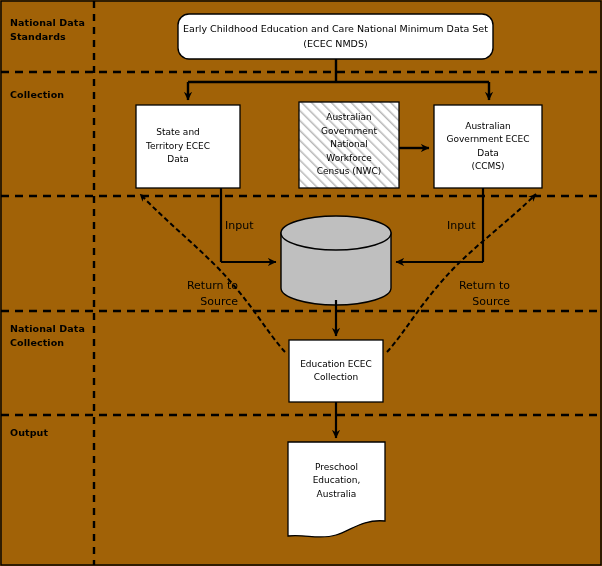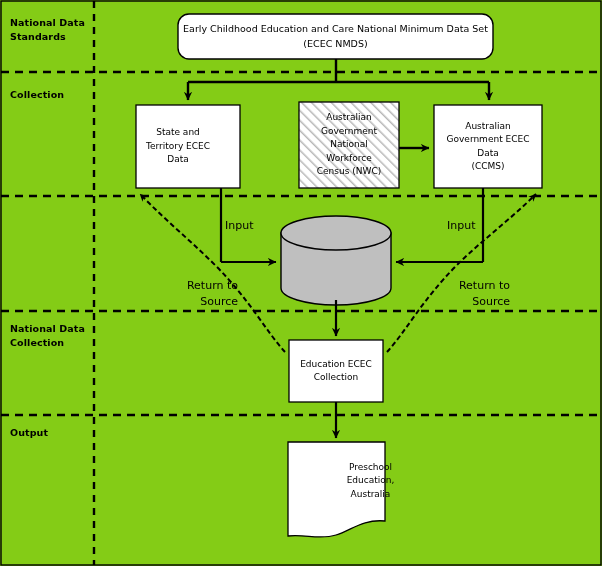--- a/index.html
+++ b/index.html
@@ -7,21 +7,21 @@
     padding: 0;
     background: #ffffff;
   }
   body {
     font-family: "DejaVu Sans", sans-serif;
   }
   #canvas {
     position: relative;
     width: 602px;
     height: 566px;
-    background: #84cc16;
+    background: #a16207;
     overflow: hidden;
   }
   #diagram-svg {
     position: absolute;
     left: 0;
     top: 0;
     width: 602px;
     height: 566px;
   }
   .lane-label {
@@ -160,21 +160,21 @@
 
   <div class="node-text" style="left:436px; top:107px; width:104px; height:79px;">Australian
 Government ECEC
 Data
 (CCMS)</div>
 
 
   <div class="node-text" style="left:291px; top:342px; width:90px; height:58px;">Education ECEC
 Collection</div>
 
-  <div class="node-text" style="left:290px; top:455px; width:93px; height:52px;padding-left:34px;">Preschool
+  <div class="node-text" style="left:290px; top:455px; width:93px; height:52px;">Preschool
 Education,
 Australia</div>
 
   <div class="edge-label" style="left:225px; top:218px;">Input</div>
 
   <div class="edge-label" style="left:447px; top:218px;">Input</div>
 
   <div class="edge-label" style="left:168px; top:278px; width:70px;">Return to
 Source</div>
 

